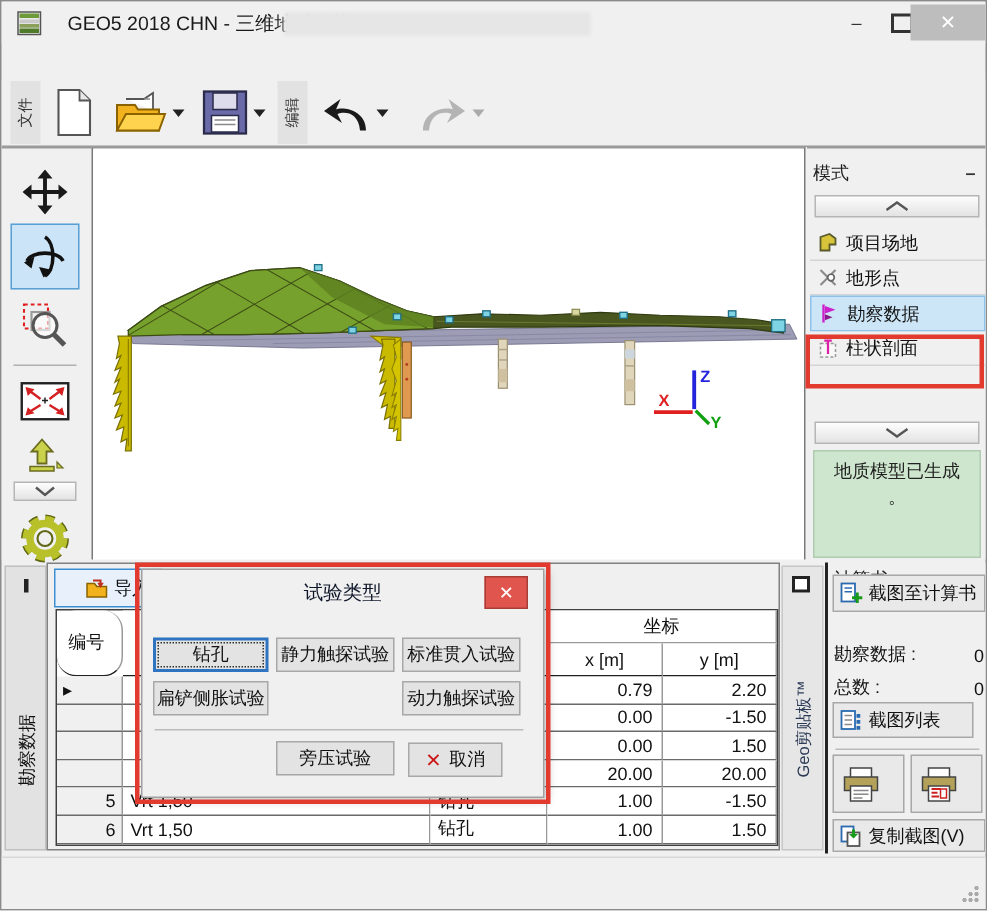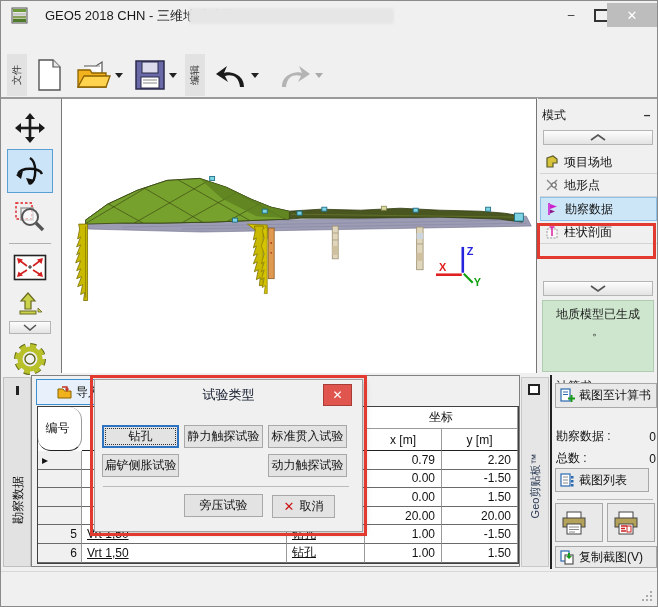--- a/index.html
+++ b/index.html
@@ -38,21 +38,21 @@
   .red-anno{border:3px solid #e23a2e;background:transparent;z-index:40;pointer-events:none;}
   
   .frame{border:1px solid #808080;background:#f0f0f0;}
   .side-tab{background:#e2e2e2;border:1px solid #c0c0c0;}
   .import-btn{display:flex;align-items:center;gap:4px;background:#e8f1fb;border:1px solid #3d8fd4;padding:1px 7px 1px 20px;height:22px;font-size:12px;}
   .grid-table{display:grid;grid-template-columns:44px 205px 78px 77px 76px;grid-template-rows:22px 22px 18.6px 18.6px 18.6px 18.6px 18.6px 18.6px;background:#fff;border:1px solid #404040;}
   .cell{border-right:1px solid #9a9a9a;border-bottom:1px solid #6a6a6a;display:flex;align-items:center;font-size:12px;background:#fff;overflow:hidden;}
   .cell.numc{background:#f0f0f0;justify-content:flex-end;padding-right:4px;}
   .cell.hdr{justify-content:center;background:#fff;border-bottom:1px solid #202020;}
   .cell.right{justify-content:flex-end;padding-right:6px;}
-  .cell.left{padding-left:5px;text-decoration:underline;}
+  .cell.left{padding-left:5px;}
   
   .rp-btn{display:flex;align-items:center;gap:4px;background:#e9e9e9;border:1px solid #a8a8a8;font-size:12px;padding:0 4px;}
   .rp-label{display:flex;justify-content:space-between;align-items:center;font-size:12px;color:#111;}
   
   .dialog{background:#f0f0f0;border:1px solid #a0a0a0;box-shadow:2px 2px 6px rgba(0,0,0,0.25);}
   .dlg-btn{background:#e3e3e3;border:1px solid #a8a8a8;display:flex;align-items:center;justify-content:center;font-size:12px;height:23px;}
   .dlg-btn.focus{border:2px solid #2f74c0;outline:1px dotted #333;outline-offset:-4px;}
   .dlg-close{background:#e0564e;border:1px solid #a83c36;color:#fff;display:flex;align-items:center;justify-content:center;font-size:12px;font-weight:bold;}
   .grip{position:absolute;right:6px;bottom:6px;width:12px;height:12px;
     background:radial-gradient(circle at 2px 10px,#aaa 1.3px,transparent 1.5px),

